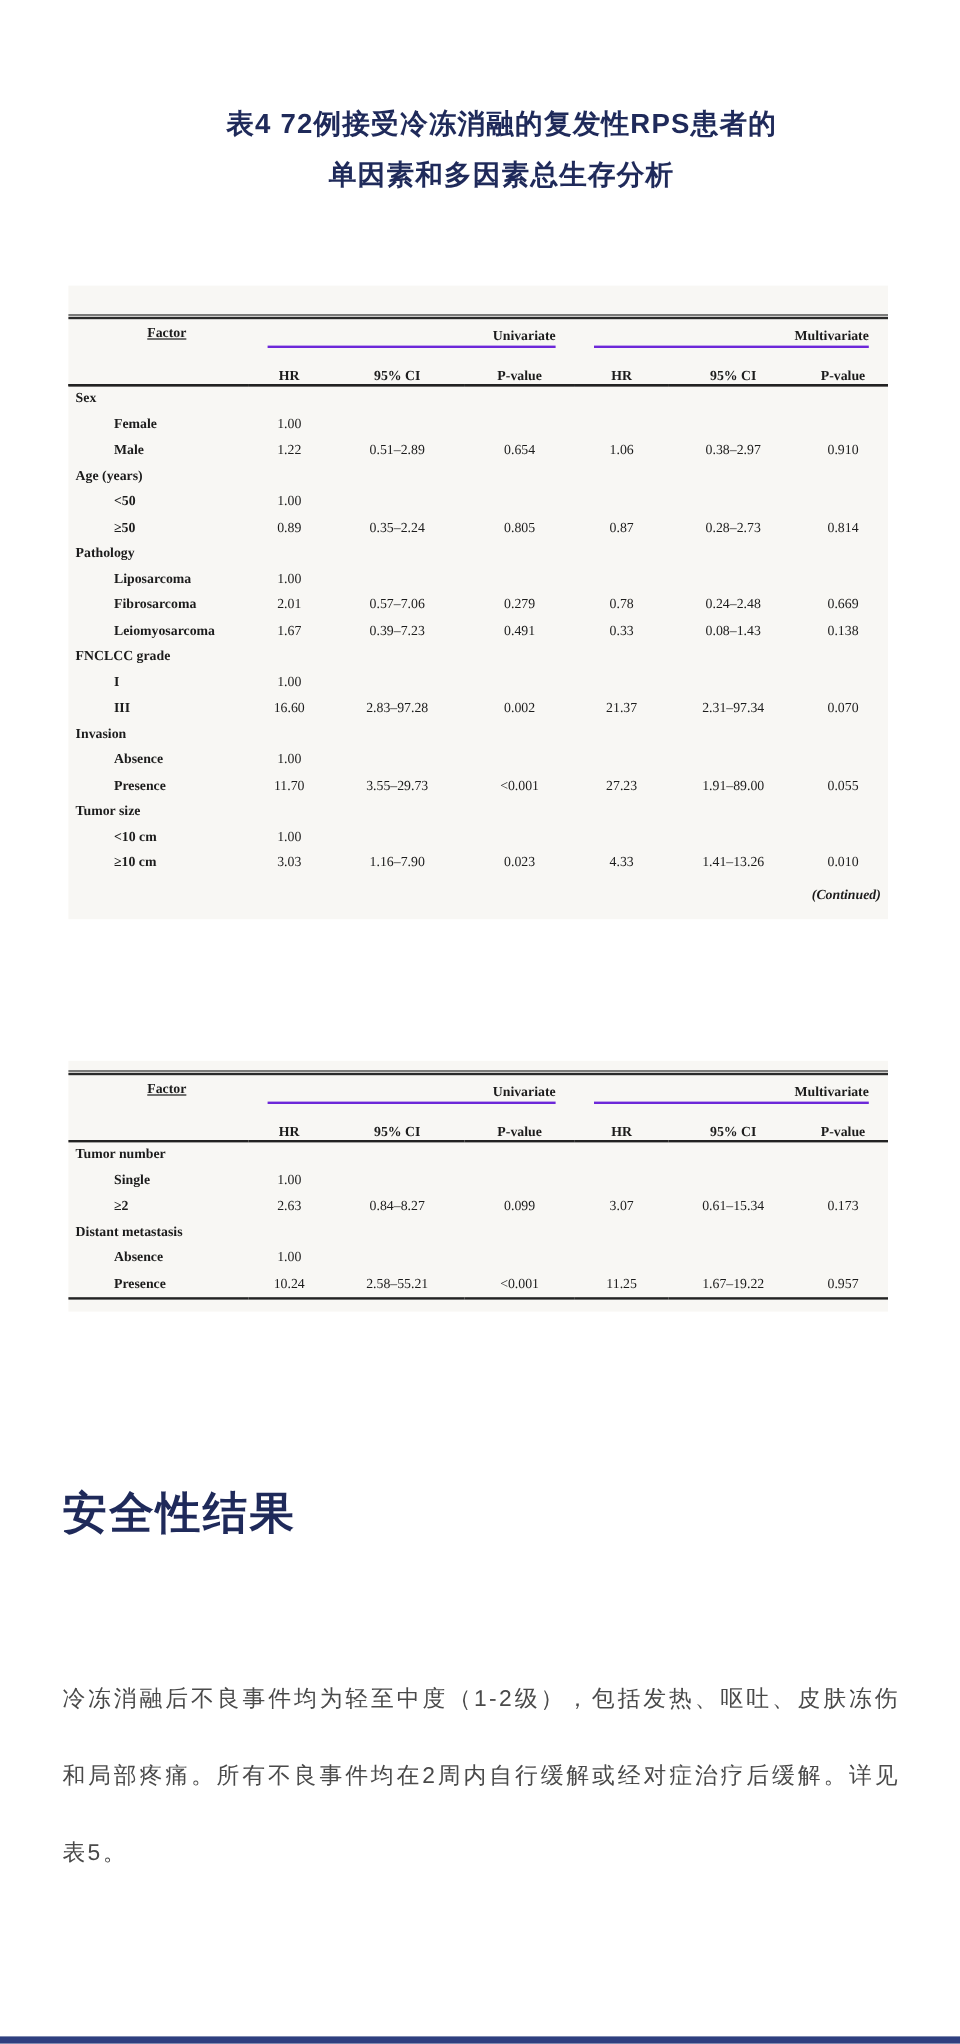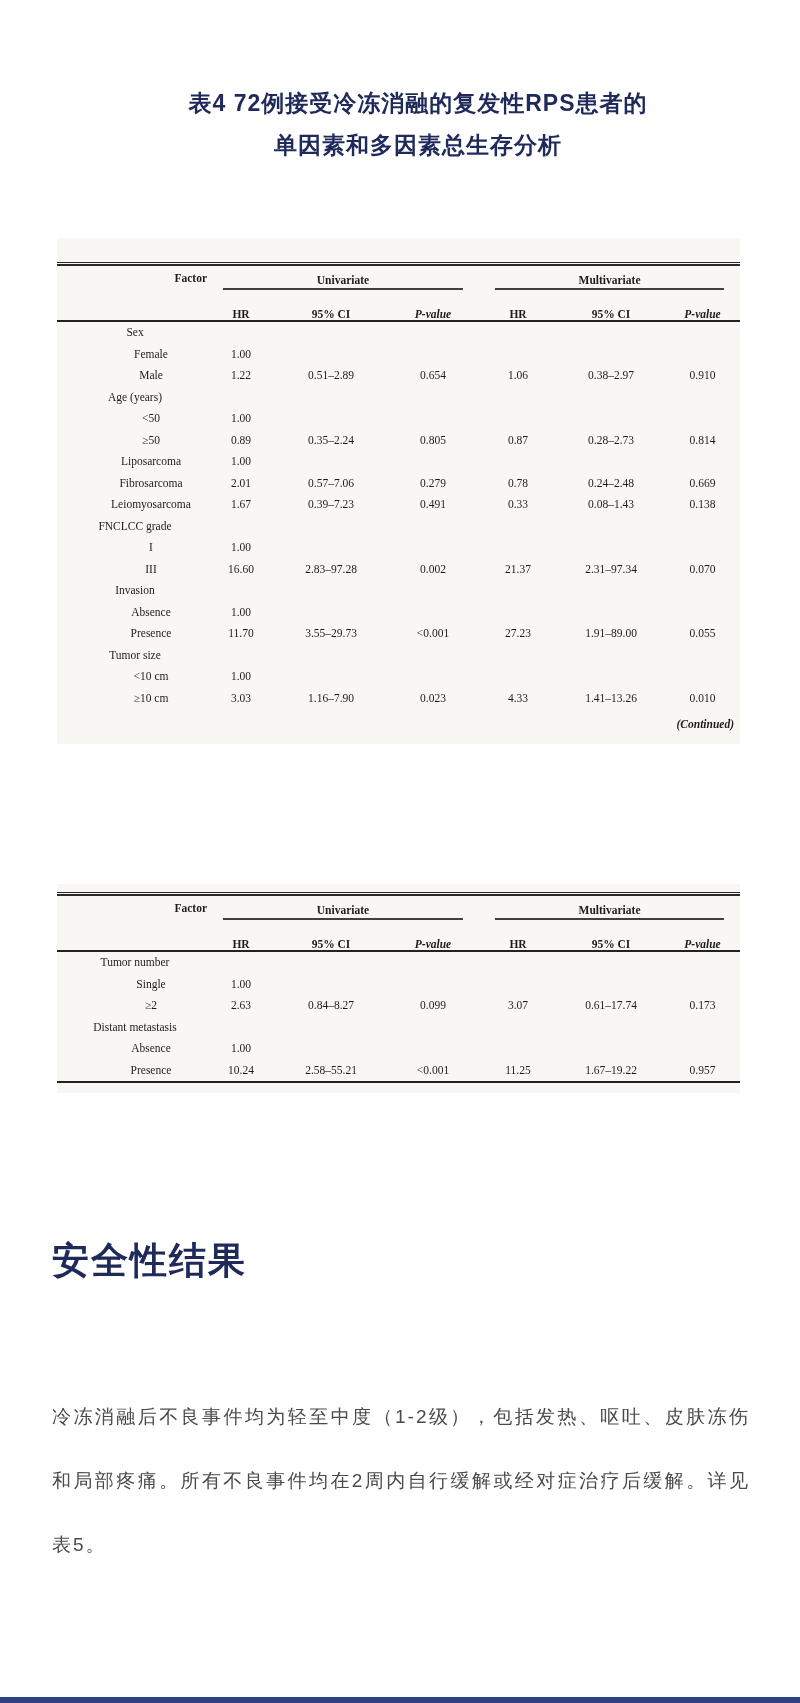--- a/index.html
+++ b/index.html
@@ -40,33 +40,33 @@
   }
   table.stat{
     width:683px;table-layout:fixed;
     border-collapse:collapse;
     font-family:"Liberation Serif","DejaVu Serif",serif;
     color:var(--ink);
     font-size:11.5px;
   }
   table.stat th{font-weight:bold;vertical-align:bottom;}
   tr.h1 th{height:24px;}
-  tr.h1 .lbl-h{text-align:right;padding-left:14px;vertical-align:middle;}
+  tr.h1 .lbl-h{text-align:center;padding-left:14px;vertical-align:middle;text-decoration:underline;}
   .grp-u{
-    display:block;text-align:center;
+    display:block;text-align:right;
     margin:0 16px;padding-bottom:2px;
-    border-bottom:2px solid #404040;
+    border-bottom:2px solid #6d28d9;
   }
   tr.h2 th{
     height:31px;text-align:center;
     border-bottom:2.5px solid #222;
   }
-  tr.h2 th:nth-child(4), tr.h2 th:nth-child(7){font-style:italic;}
+  tr.h2 th:nth-child(4), tr.h2 th:nth-child(7){}
   table.stat td{height:21.5px;line-height:21.5px;white-space:nowrap;}
-  td.lbl{text-align:center;font-weight:normal;}
+  td.lbl{text-align:left;font-weight:bold;}
   td.lbl.group{padding-left:6px;}
   td.lbl.item{padding-left:38px;}
   td.val{text-align:center;}
   table.closed tbody tr:last-child td{border-bottom:2.5px solid #222;}
   .continued{
     margin-top:9px;
     text-align:right;padding-right:6px;
     font-family:"Liberation Serif","DejaVu Serif",serif;
     font-size:11.5px;font-weight:bold;font-style:italic;
     color:var(--ink);
@@ -178,20 +178,29 @@
         <tr>
           <td class="lbl item">≥50</td>
           <td class="val">0.89</td>
           <td class="val">0.35–2.24</td>
           <td class="val">0.805</td>
           <td class="val">0.87</td>
           <td class="val">0.28–2.73</td>
           <td class="val">0.814</td>
         </tr>
         <tr>
+          <td class="lbl group">Pathology</td>
+          <td class="val"></td>
+          <td class="val"></td>
+          <td class="val"></td>
+          <td class="val"></td>
+          <td class="val"></td>
+          <td class="val"></td>
+        </tr>
+        <tr>
           <td class="lbl item">Liposarcoma</td>
           <td class="val">1.00</td>
           <td class="val"></td>
           <td class="val"></td>
           <td class="val"></td>
           <td class="val"></td>
           <td class="val"></td>
         </tr>
         <tr>
           <td class="lbl item">Fibrosarcoma</td>
@@ -347,21 +356,21 @@
           <td class="val"></td>
           <td class="val"></td>
           <td class="val"></td>
         </tr>
         <tr>
           <td class="lbl item">≥2</td>
           <td class="val">2.63</td>
           <td class="val">0.84–8.27</td>
           <td class="val">0.099</td>
           <td class="val">3.07</td>
-          <td class="val">0.61–17.74</td>
+          <td class="val">0.61–15.34</td>
           <td class="val">0.173</td>
         </tr>
         <tr>
           <td class="lbl group">Distant metastasis</td>
           <td class="val"></td>
           <td class="val"></td>
           <td class="val"></td>
           <td class="val"></td>
           <td class="val"></td>
           <td class="val"></td>

